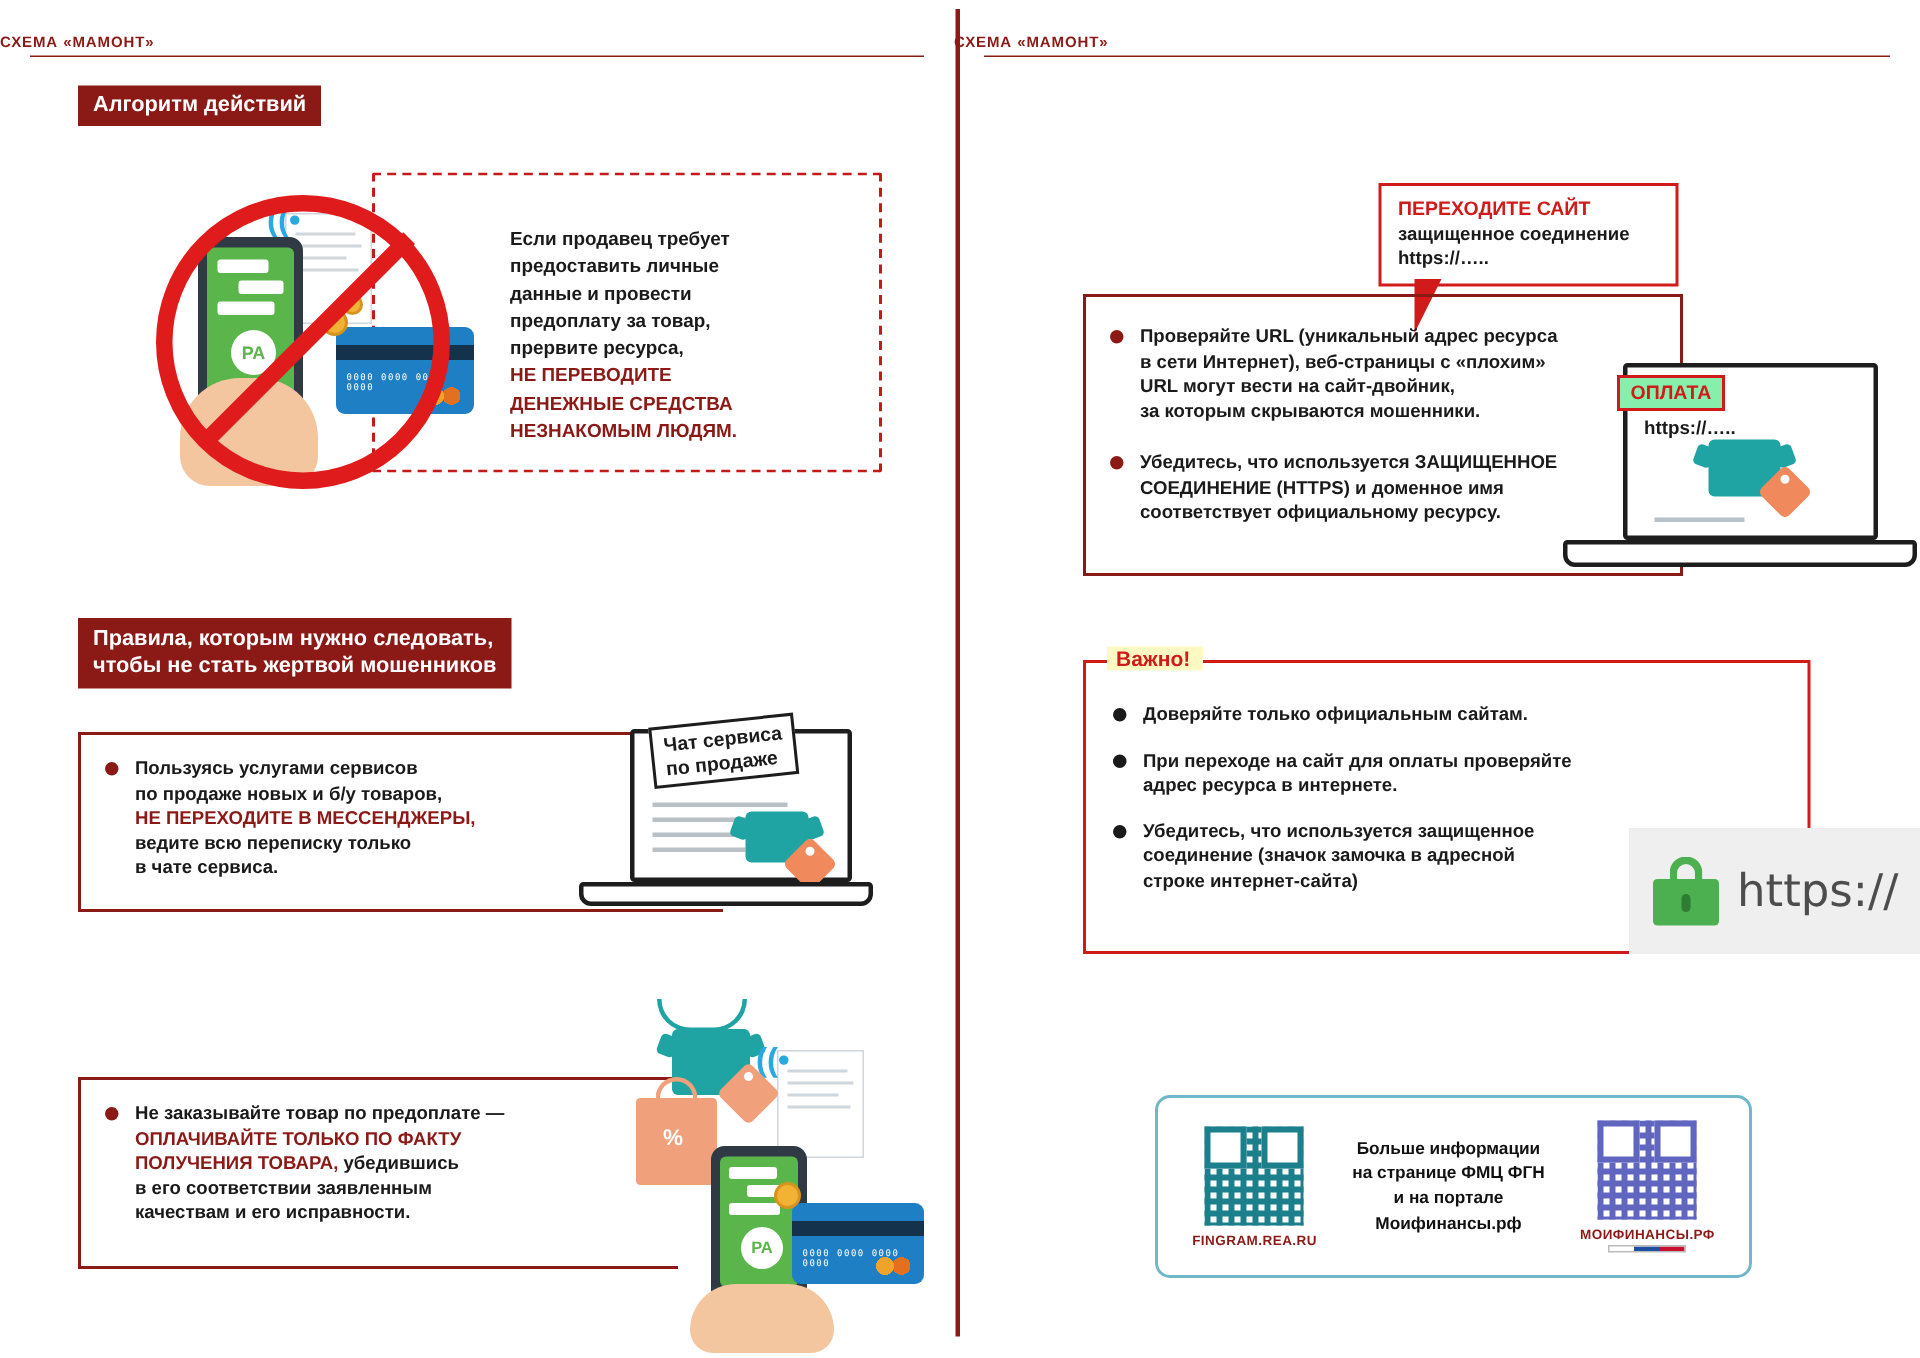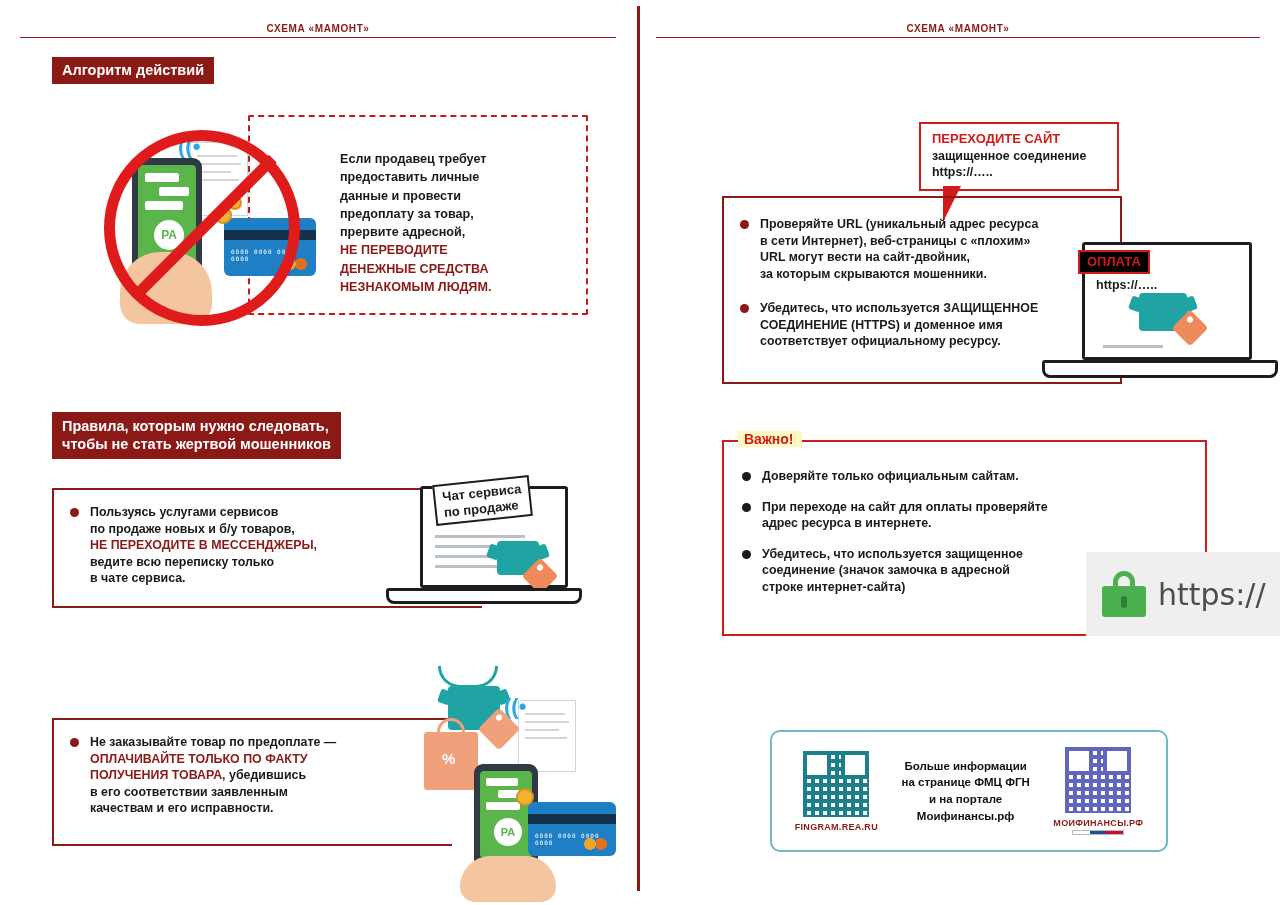--- a/index.html
+++ b/index.html
@@ -29,21 +29,20 @@
     left: 637px; top: 6px; bottom: 14px;
     width: 3px;
     background: #8b1a17;
   }
 
   
   .sheet-header {
     position: absolute;
     top: 18px;
     width: 100%;
-    text-align: center;
   }
   .sheet-header .htext {
     font-size: 10px;
     font-weight: bold;
     letter-spacing: .6px;
     color: #8b1a17;
   }
   .hrule {
     position: absolute;
     height: 1px;
@@ -379,21 +378,21 @@
   .pricetag .hole {
     position: absolute;
     width: 6px; height: 6px;
     background: #fff;
     border-radius: 50%;
     top: 4px; left: 4px;
   }
 
   .oplata-tag {
     position: absolute;
-    background: #000000;
+    background: #86efac;
     border: 2.5px solid #d11a1a;
     color: #d11a1a;
     font-weight: bold;
     font-size: 13px;
     padding: 2px 7px 3px;
   }
 
   
   .hanger {
     position: absolute;
@@ -438,21 +437,21 @@
     <div class="abs" style="left:52px; top:57px;">
       <span class="tag">Алгоритм действий</span>
     </div>
 
     <div class="abs dashed-box" style="left:248px; top:115px; width:340px; height:200px;">
       <div class="para" style="position:absolute; left:90px; top:33px; width:240px;">
         <span>Если продавец требует</span><br>
         <span>предоставить личные</span><br>
         <span>данные и провести</span><br>
         <span>предоплату за товар,</span><br>
-        <span>прервите адресной,</span><br>
+        <span>прервите ресурса,</span><br>
         <span class="red">НЕ ПЕРЕВОДИТЕ</span><br>
         <span class="red">ДЕНЕЖНЫЕ СРЕДСТВА</span><br>
         <span class="red">НЕЗНАКОМЫМ ЛЮДЯМ.</span>
       </div>
     </div>
 
     <div class="illus" style="left:104px; top:120px; width:220px; height:200px;">
 
       <div class="doc-ill" style="left:86px; top:22px; width:58px; height:74px;">
         <div class="line" style="top:12px; width:40px;"></div>

